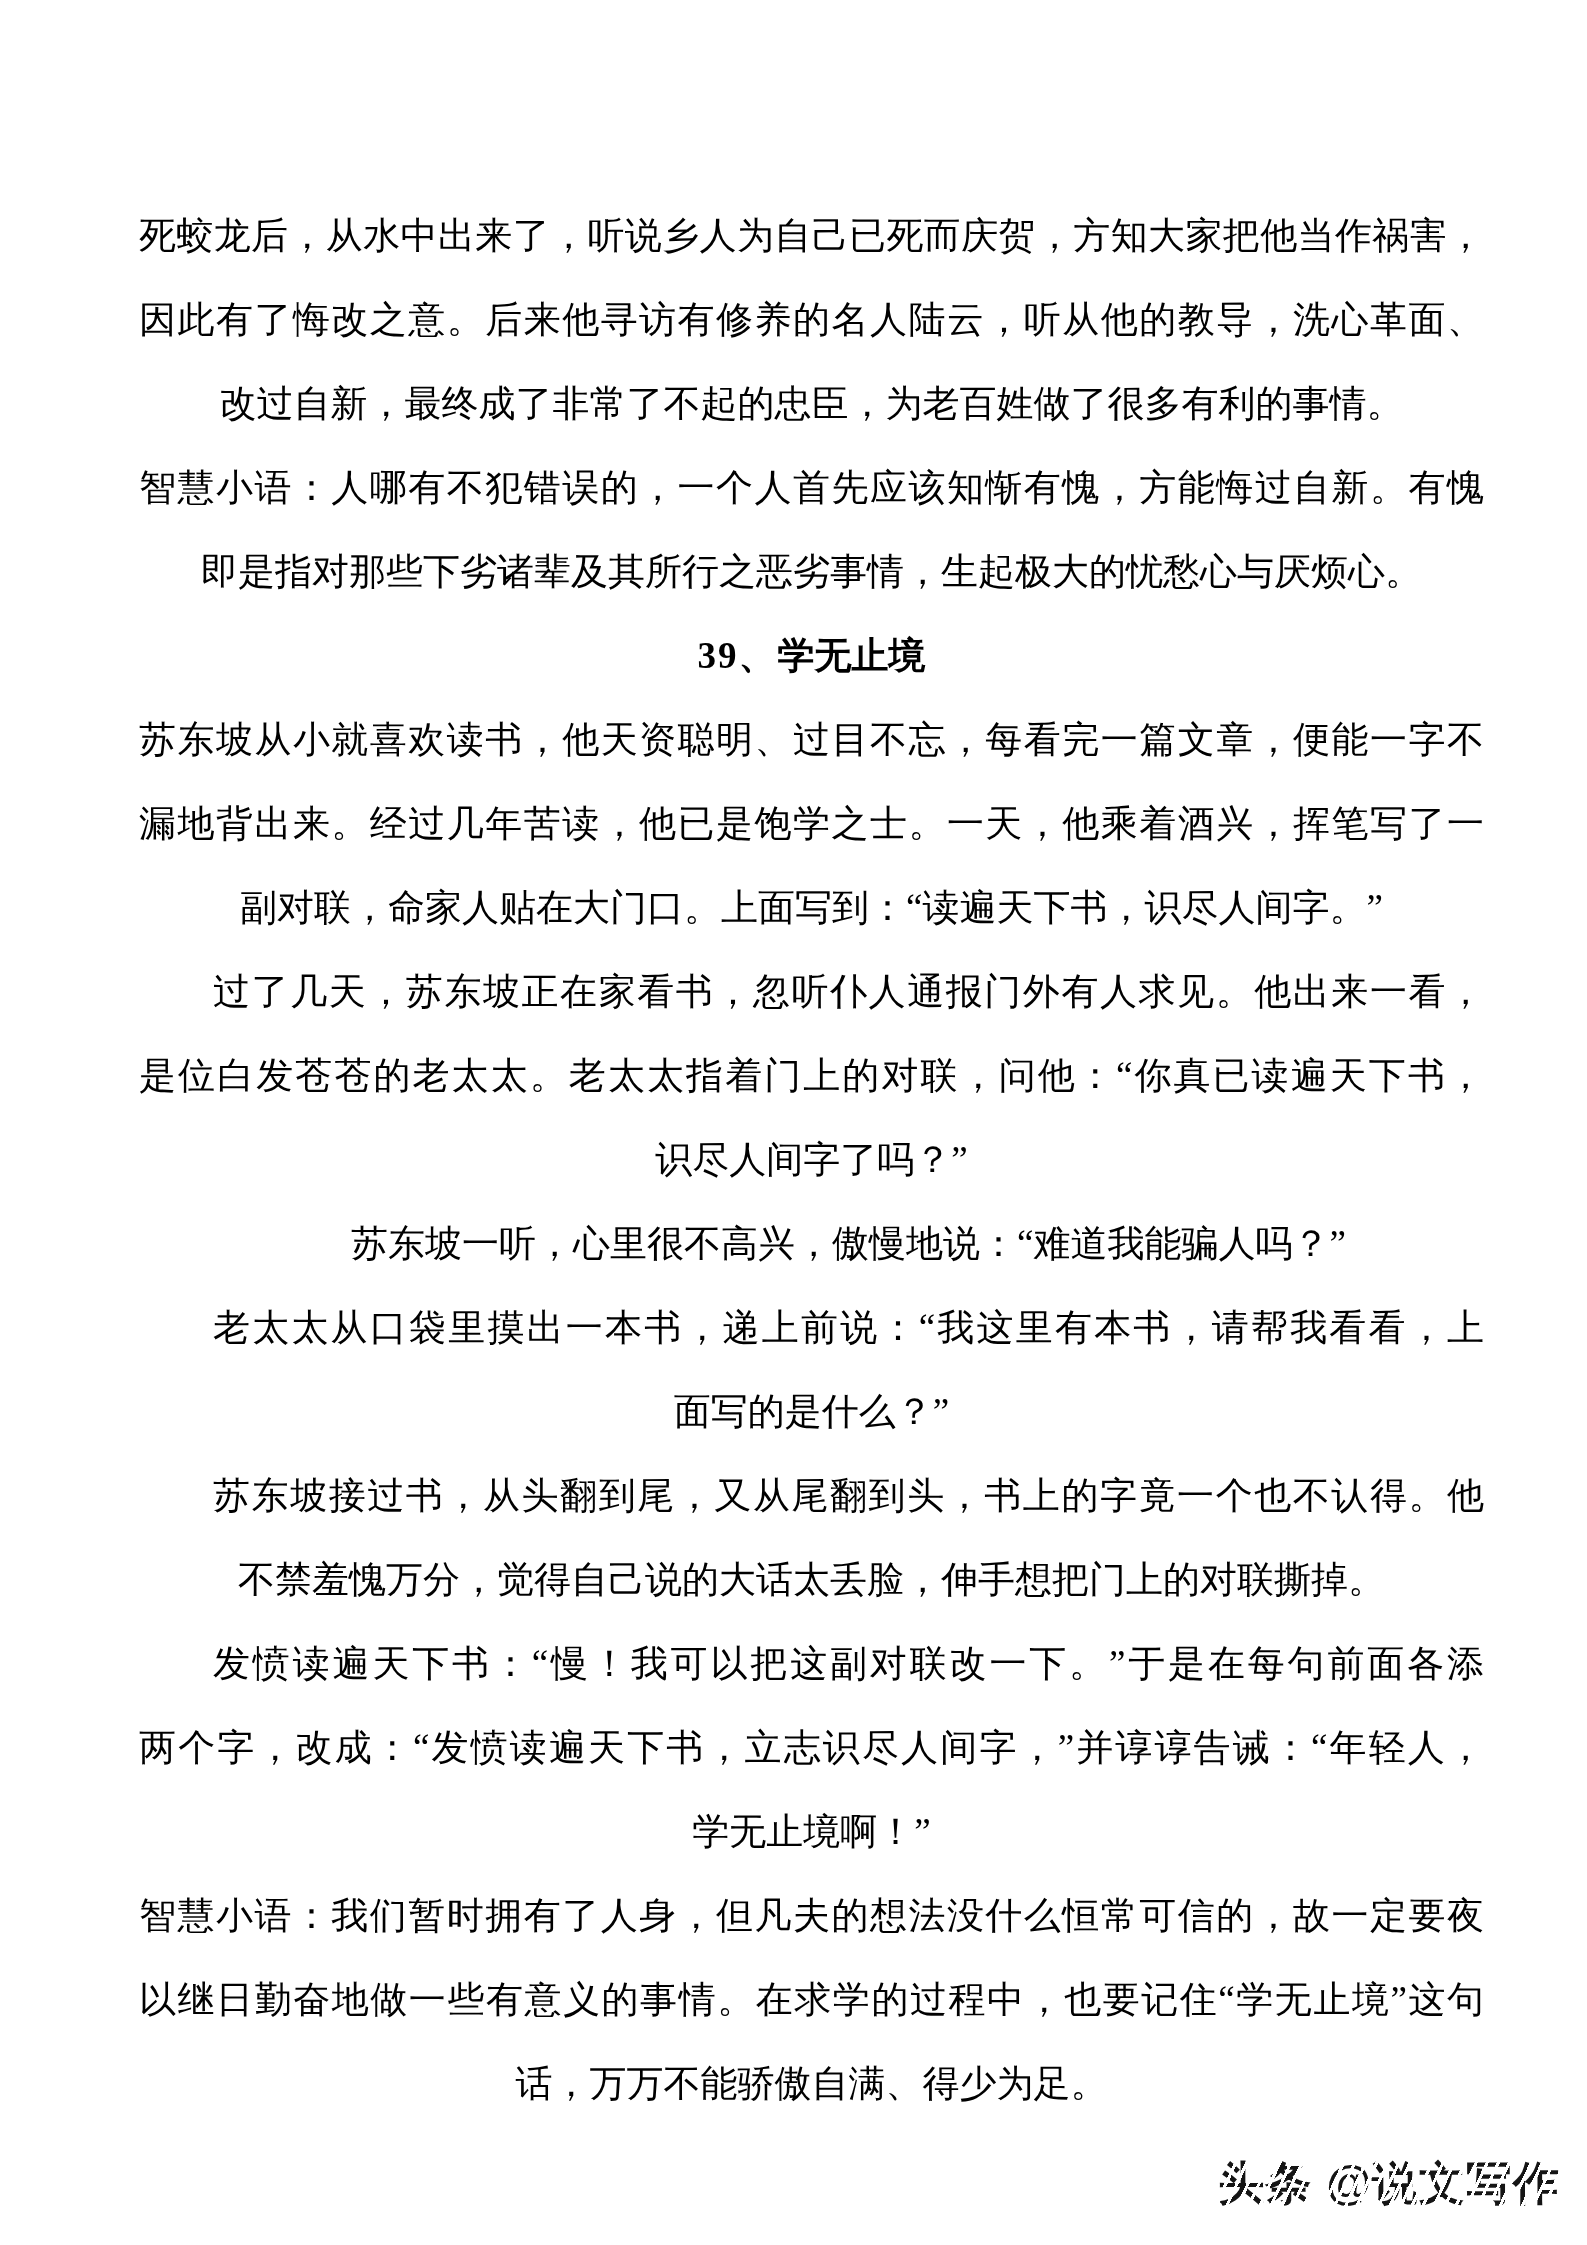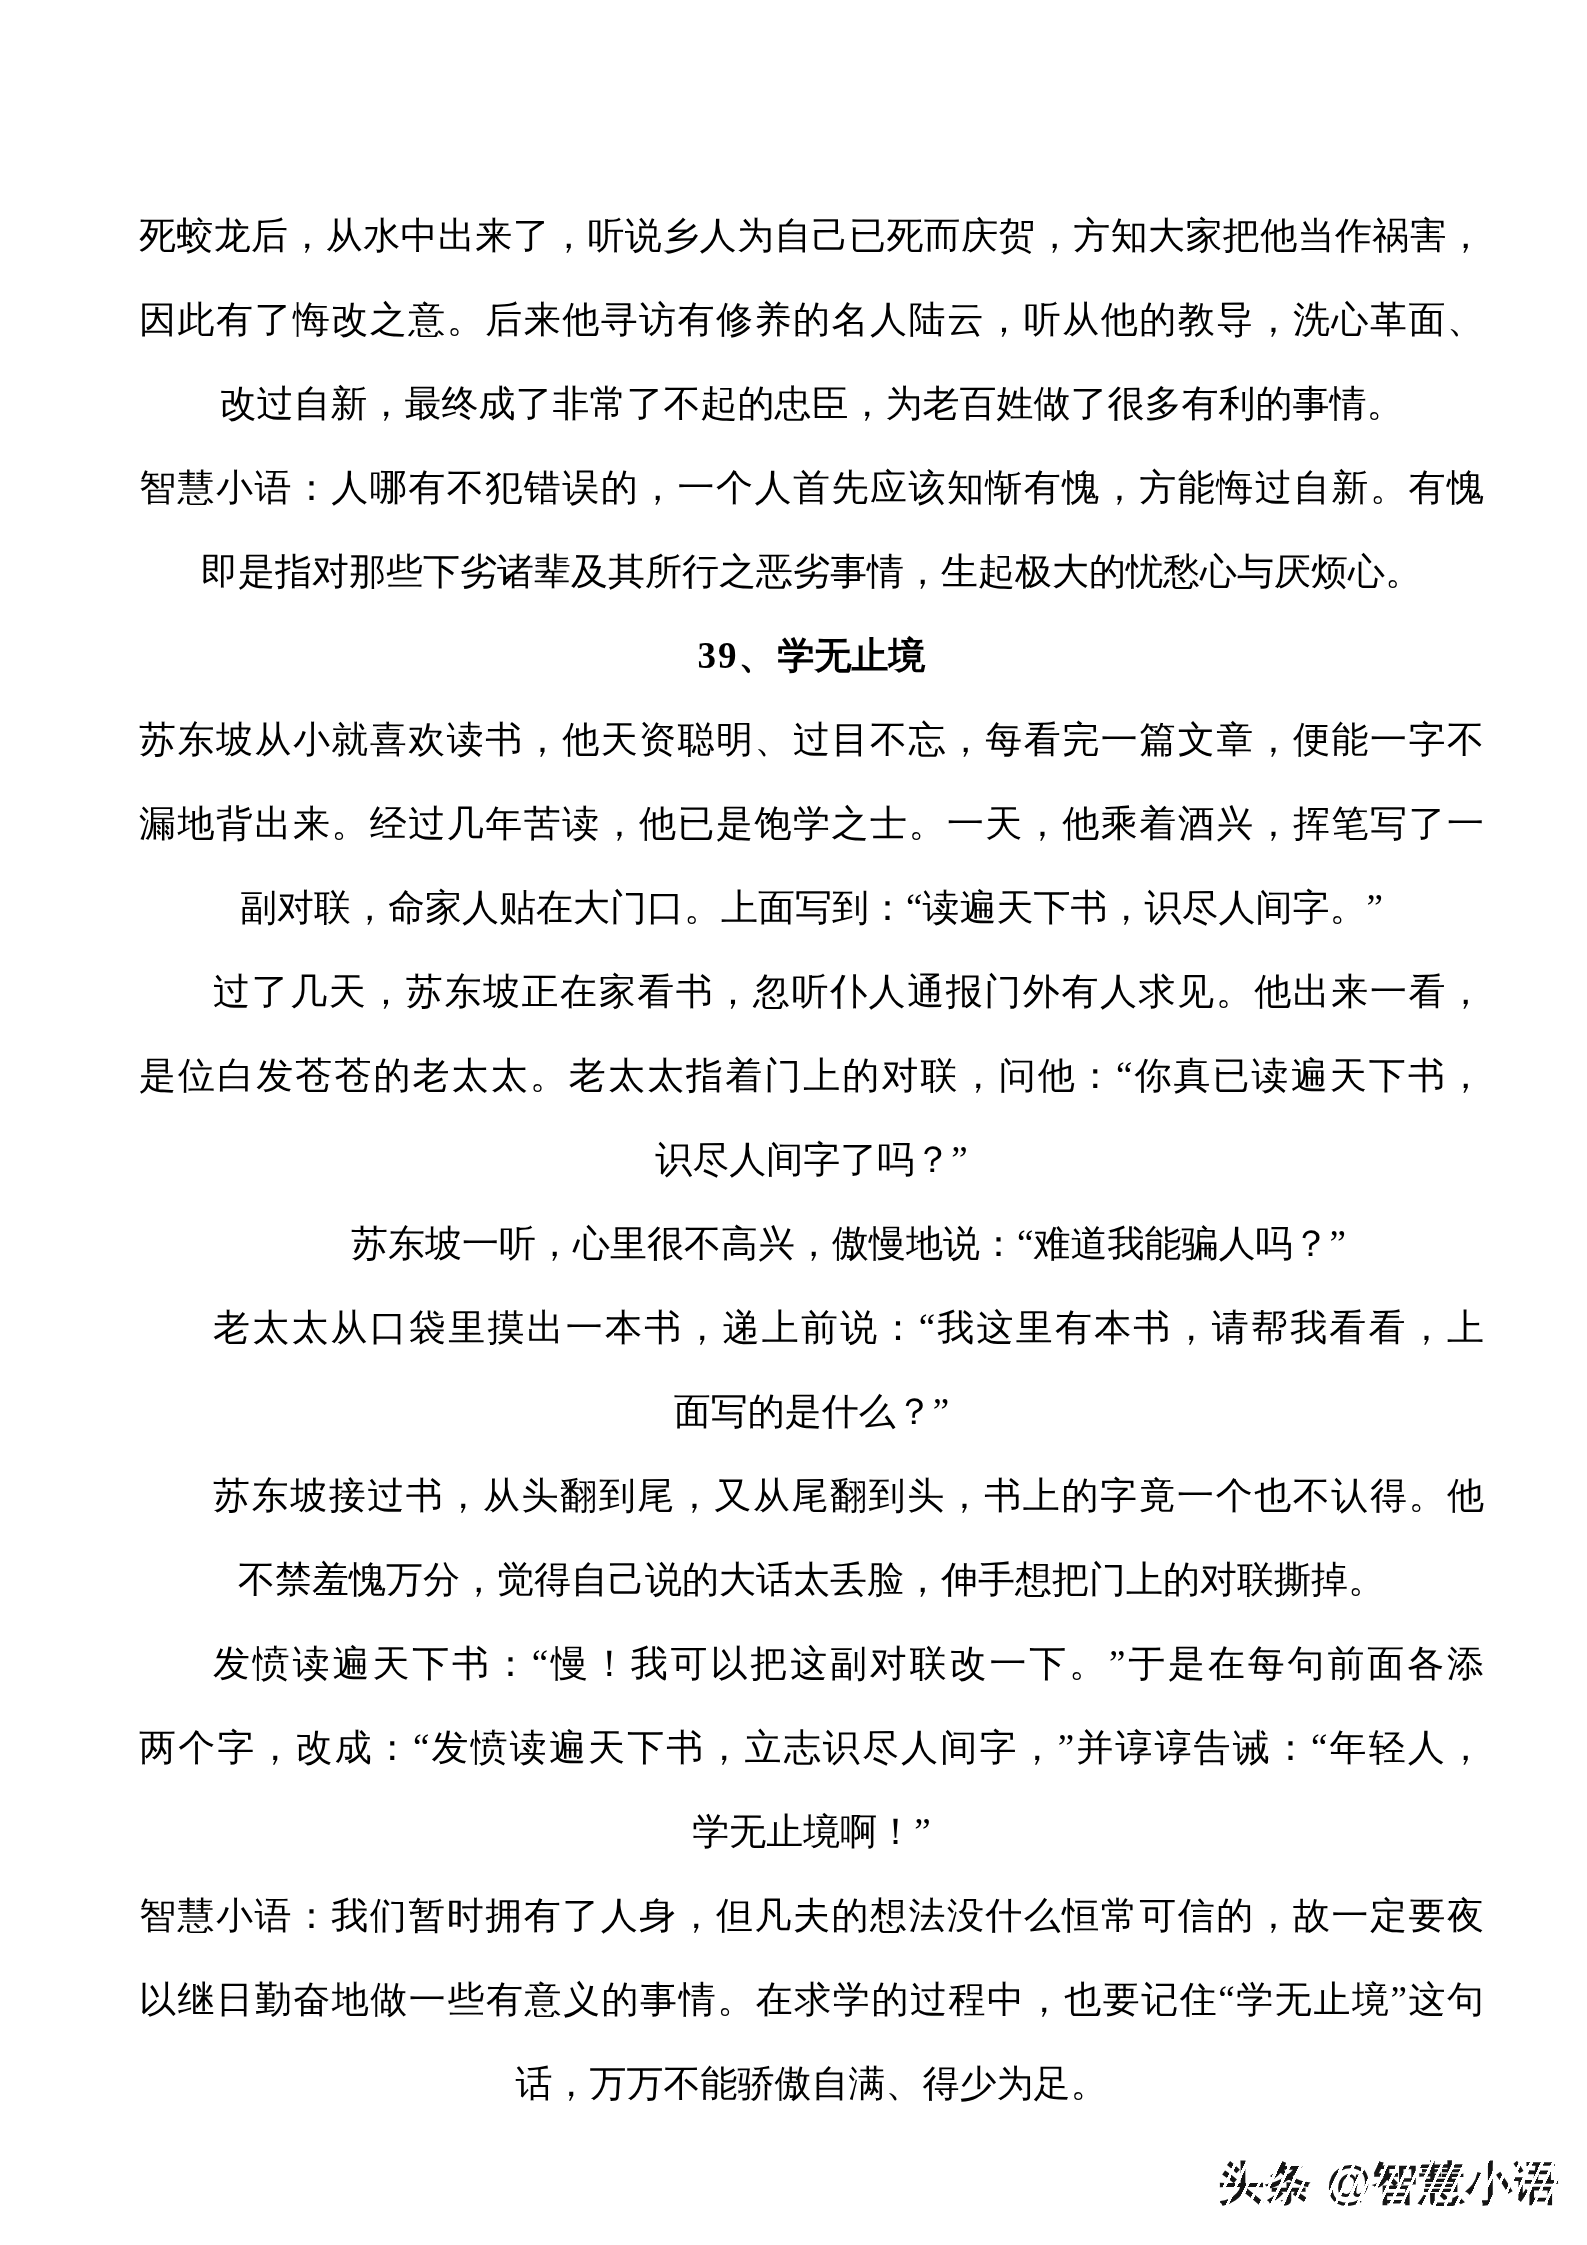--- a/index.html
+++ b/index.html
@@ -87,15 +87,15 @@
       <div class="line full indent">苏东坡接过书，从头翻到尾，又从尾翻到头，书上的字竟一个也不认得。他</div>
       <div class="line">不禁羞愧万分，觉得自己说的大话太丢脸，伸手想把门上的对联撕掉。</div>
       <div class="line full indent">发愤读遍天下书：“慢！我可以把这副对联改一下。”于是在每句前面各添</div>
       <div class="line full">两个字，改成：“发愤读遍天下书，立志识尽人间字，”并谆谆告诫：“年轻人，</div>
       <div class="line">学无止境啊！”</div>
       <div class="line full">智慧小语：我们暂时拥有了人身，但凡夫的想法没什么恒常可信的，故一定要夜</div>
       <div class="line full">以继日勤奋地做一些有意义的事情。在求学的过程中，也要记住“学无止境”这句</div>
       <div class="line">话，万万不能骄傲自满、得少为足。</div>
     </div>
   <div class="watermark">
-    <span class="wm-brand wm-stripe">头条</span><span class="wm-handle wm-stripe">@智慧小语</span>
+    <span class="wm-brand wm-stripe">头条</span><span class="wm-handle wm-stripe">@说文写作</span>
   </div>
 </div>
 
 </body></html>

